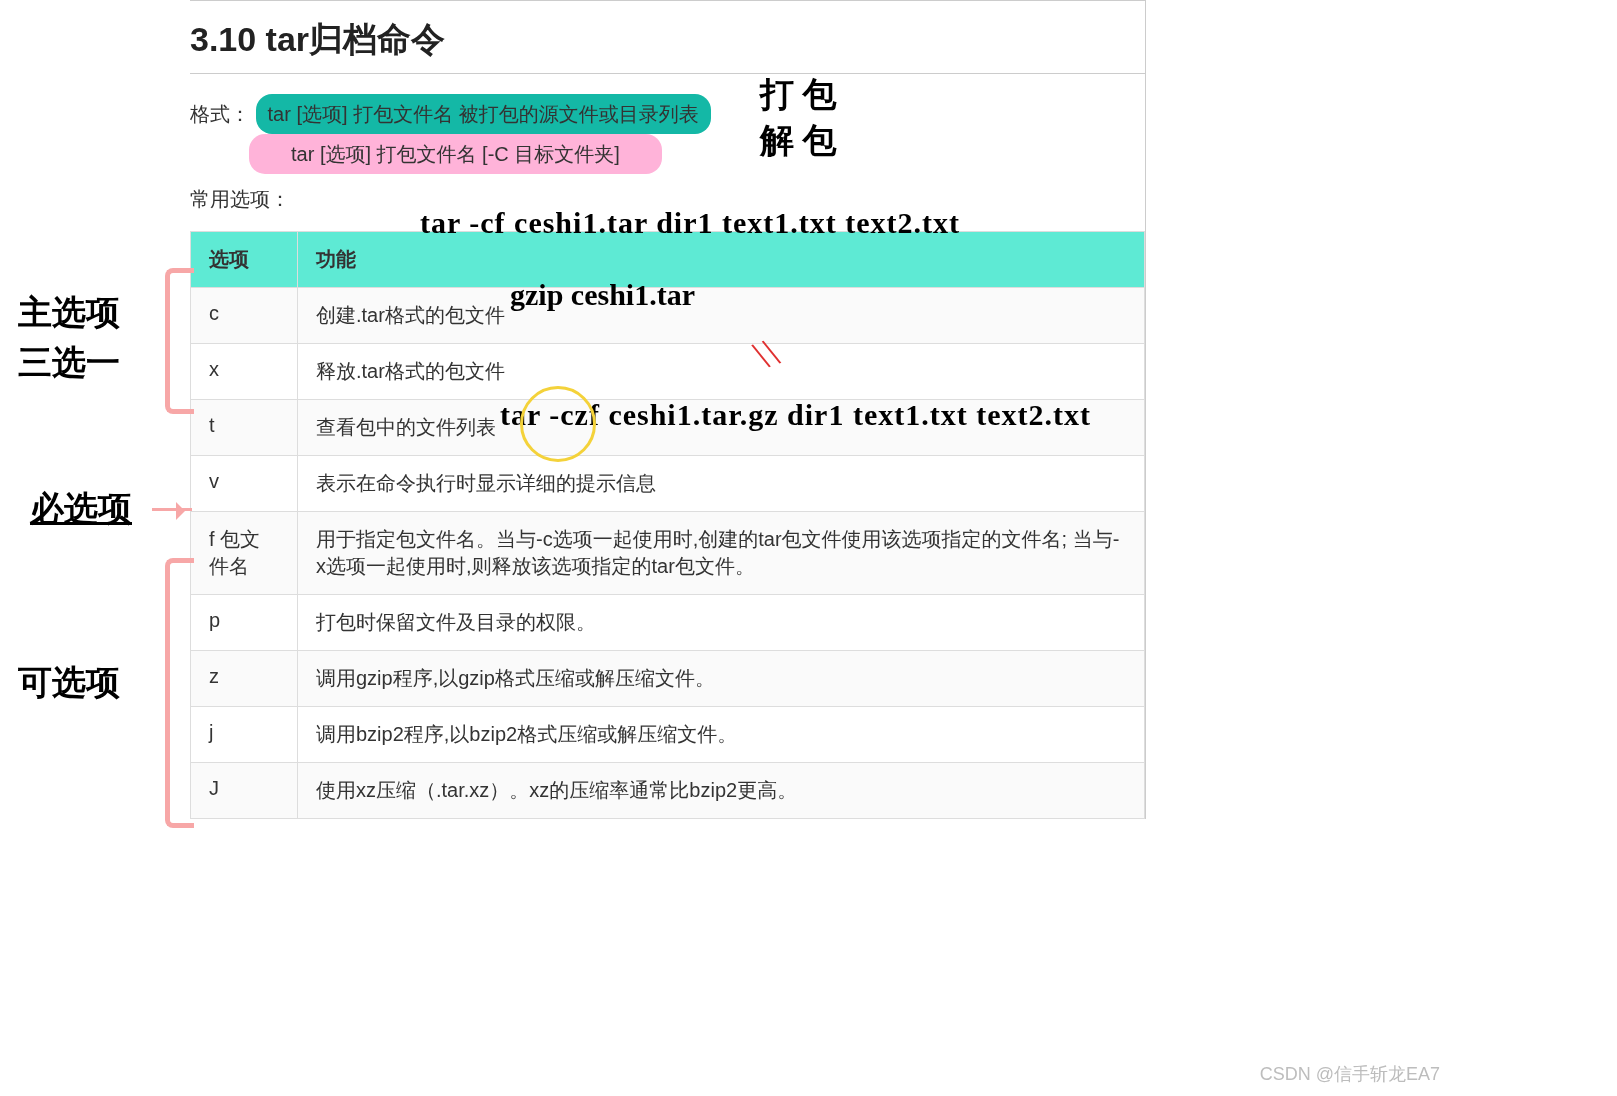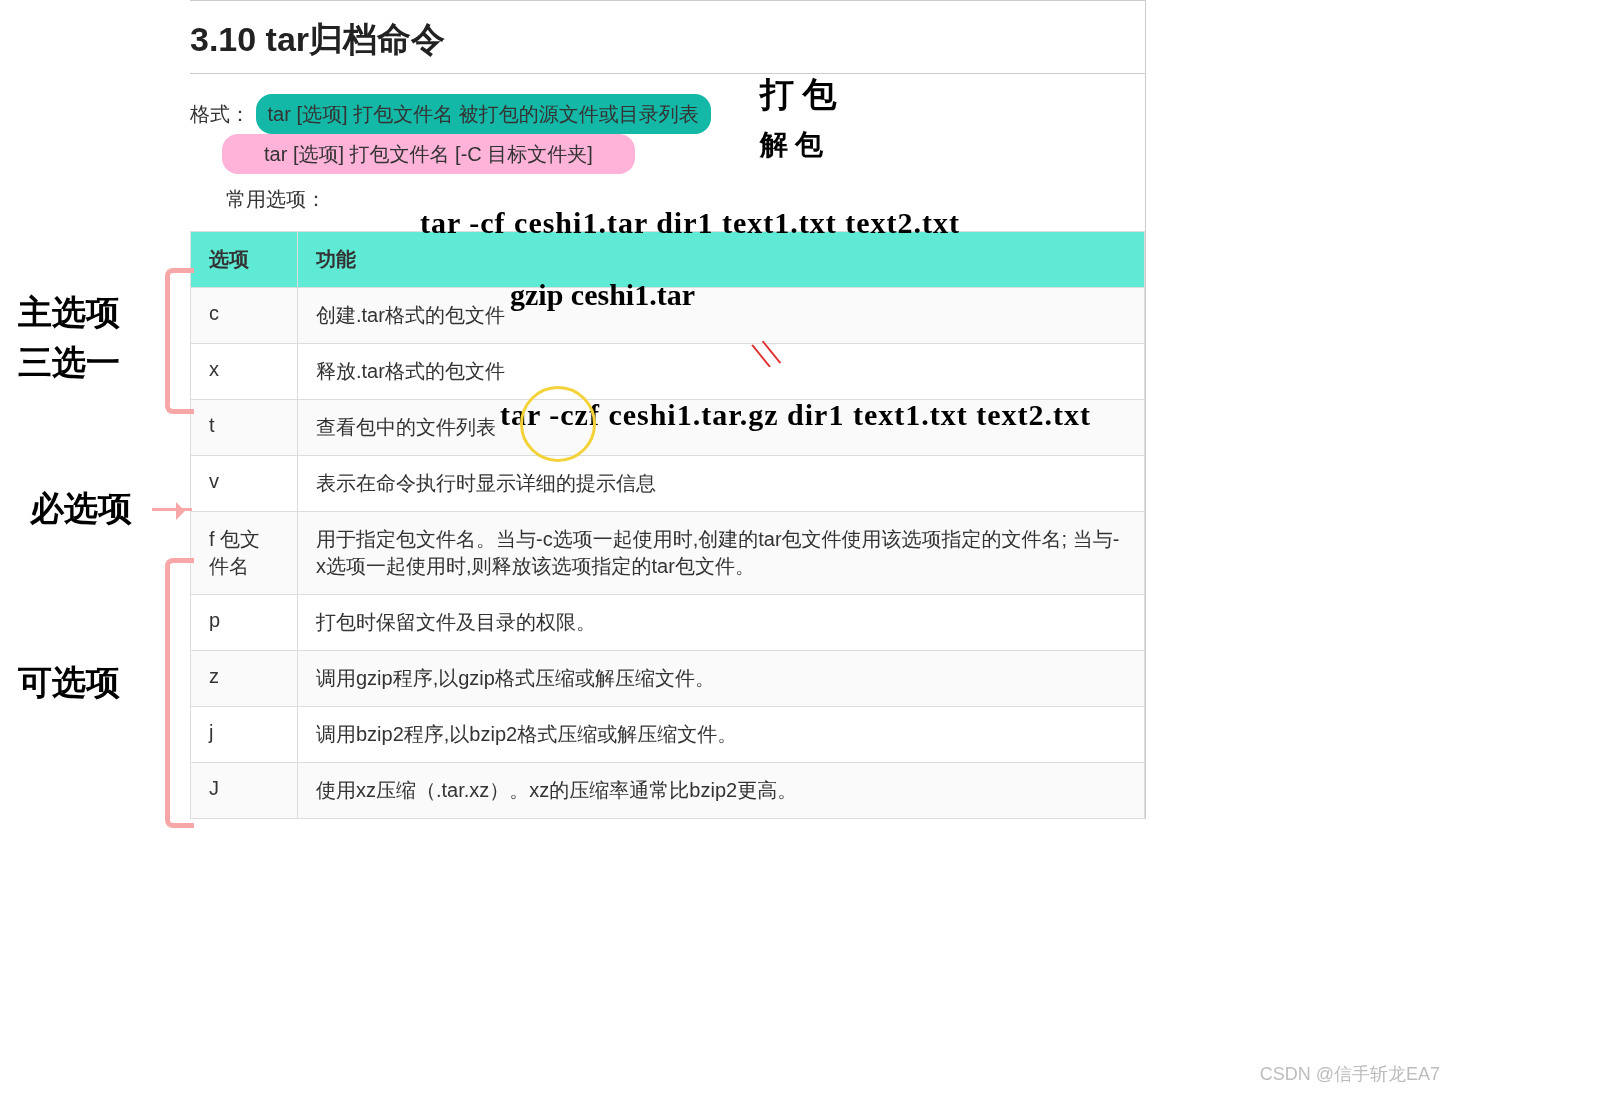--- a/index.html
+++ b/index.html
@@ -2,22 +2,22 @@
 <html><head>
 <meta charset="utf-8">
 <style>
   html,body{margin:0;padding:0;background:#fff;font-family:"Microsoft YaHei","PingFang SC",Arial,sans-serif;color:#333;}
   .page{position:relative;width:1468px;height:1096px;overflow:hidden;}
   .doc{position:absolute;left:190px;top:0;width:955px;border-top:1px solid #ccc;border-right:1px solid #ccc;padding-top:16px;}
   h2.title{font-size:34px;font-weight:800;margin:0 0 4px 0;color:#222;border-bottom:1px solid #ccc;padding-bottom:10px;}
   .format-block{margin-top:20px;font-size:20px;line-height:36px;}
   .format-label{display:inline-block;}
   .hl{background:#14b8a6;border-radius:16px;padding:2px 12px;display:inline-block;}
-  .hl2{background:#ffb3d9;border-radius:16px;padding:2px 42px;display:inline-block;margin-left:32px;}
-  .opts-label{margin-top:12px;font-size:20px;margin-left:36px;}
+  .hl2{background:#ffb3d9;border-radius:16px;padding:2px 42px;display:inline-block;margin-left:59px;}
+  .opts-label{margin-top:12px;font-size:20px;}
   table.opts{border-collapse:collapse;width:100%;margin-top:18px;font-size:20px;}
   table.opts th,table.opts td{border:1px solid #ddd;padding:14px 18px;text-align:left;vertical-align:top;}
   table.opts th{background:#5eead4;font-weight:700;}
   table.opts tr:nth-child(odd) td{background:#fafafa;}
   table.opts tr:nth-child(even) td{background:#fff;}
   table.opts td.optcol{width:70px;}
   
   .hand{position:absolute;font-family:"Comic Sans MS","Segoe Script","Bradley Hand",cursive;font-weight:600;white-space:nowrap;pointer-events:none;}
   .black{color:#000;}
   .red{color:#e03030;}
@@ -87,32 +87,32 @@
           </tr>
         <tr>
             <td class="optcol">J</td>
             <td>使用xz压缩（.tar.xz）。xz的压缩率通常比bzip2更高。</td>
           </tr>
       </tbody>
     </table>
   </div>
 
   <div class="hand black" style="left:760px;top:72px;font-size:34px;">打 包</div>
-  <div class="hand black" style="left:760px;top:118px;font-size:28px;margin-top:8px;">解 包</div>
+  <div class="hand black" style="left:760px;top:118px;font-size:34px;">解 包</div>
   <div class="hand black" style="left:420px;top:206px;font-size:30px;letter-spacing:1px;">tar -cf ceshi1.tar dir1 text1.txt text2.txt</div>
   <div class="hand black" style="left:510px;top:278px;font-size:30px;">gzip ceshi1.tar</div>
   <div class="hand black" style="left:452px;top:398px;font-size:30px;letter-spacing:1px;margin-left:48px;">tar -czf ceshi1.tar.gz dir1 text1.txt text2.txt</div>
 
   <div class="slashes" style="left:755px;top:330px;">\\</div>
   <div class="circle-y" style="left:520px;top:386px;"></div>
 
   <div class="hand black" style="left:18px;top:290px;font-size:34px;">主选项</div>
   <div class="hand black" style="left:18px;top:340px;font-size:34px;">三选一</div>
   <div class="bracket" style="left:165px;top:268px;width:24px;height:136px;"></div>
 
-  <div class="hand black" style="left:30px;top:486px;font-size:34px;">必选项</div>
+  <div class="hand black" style="left:30px;top:486px;font-size:34px;text-decoration:underline;">必选项</div>
   <div class="arrow-pink" style="left:152px;top:508px;width:40px;"></div>
 
   <div class="hand black" style="left:18px;top:660px;font-size:34px;">可选项</div>
   <div class="bracket" style="left:165px;top:558px;width:24px;height:260px;"></div>
 
   <div class="watermark">CSDN @信手斩龙EA7</div>
 </div>
 
 </body></html>

